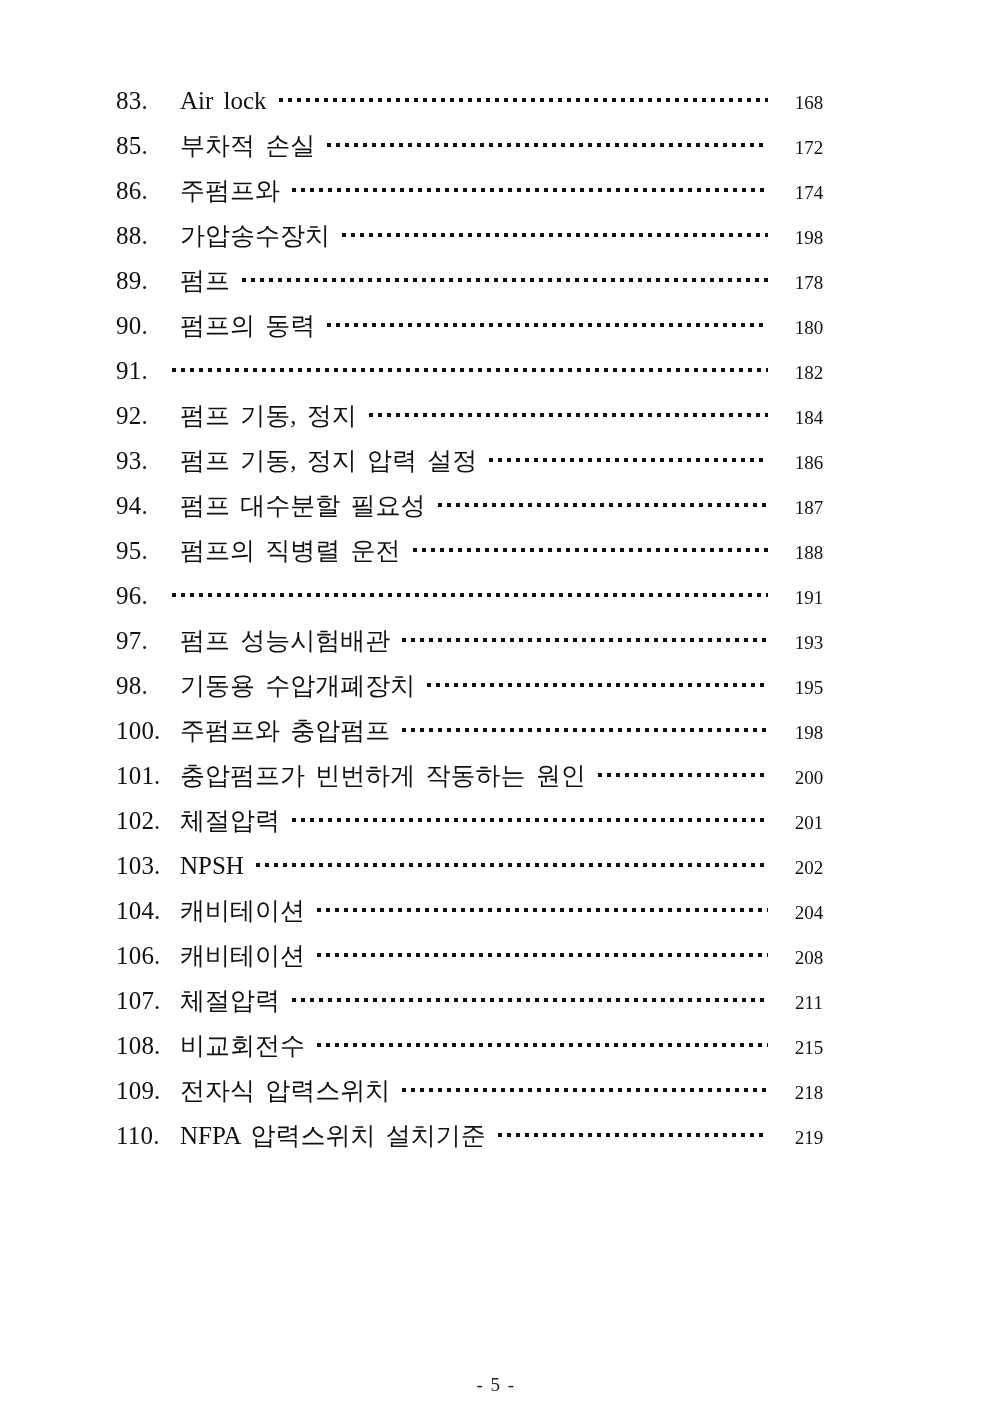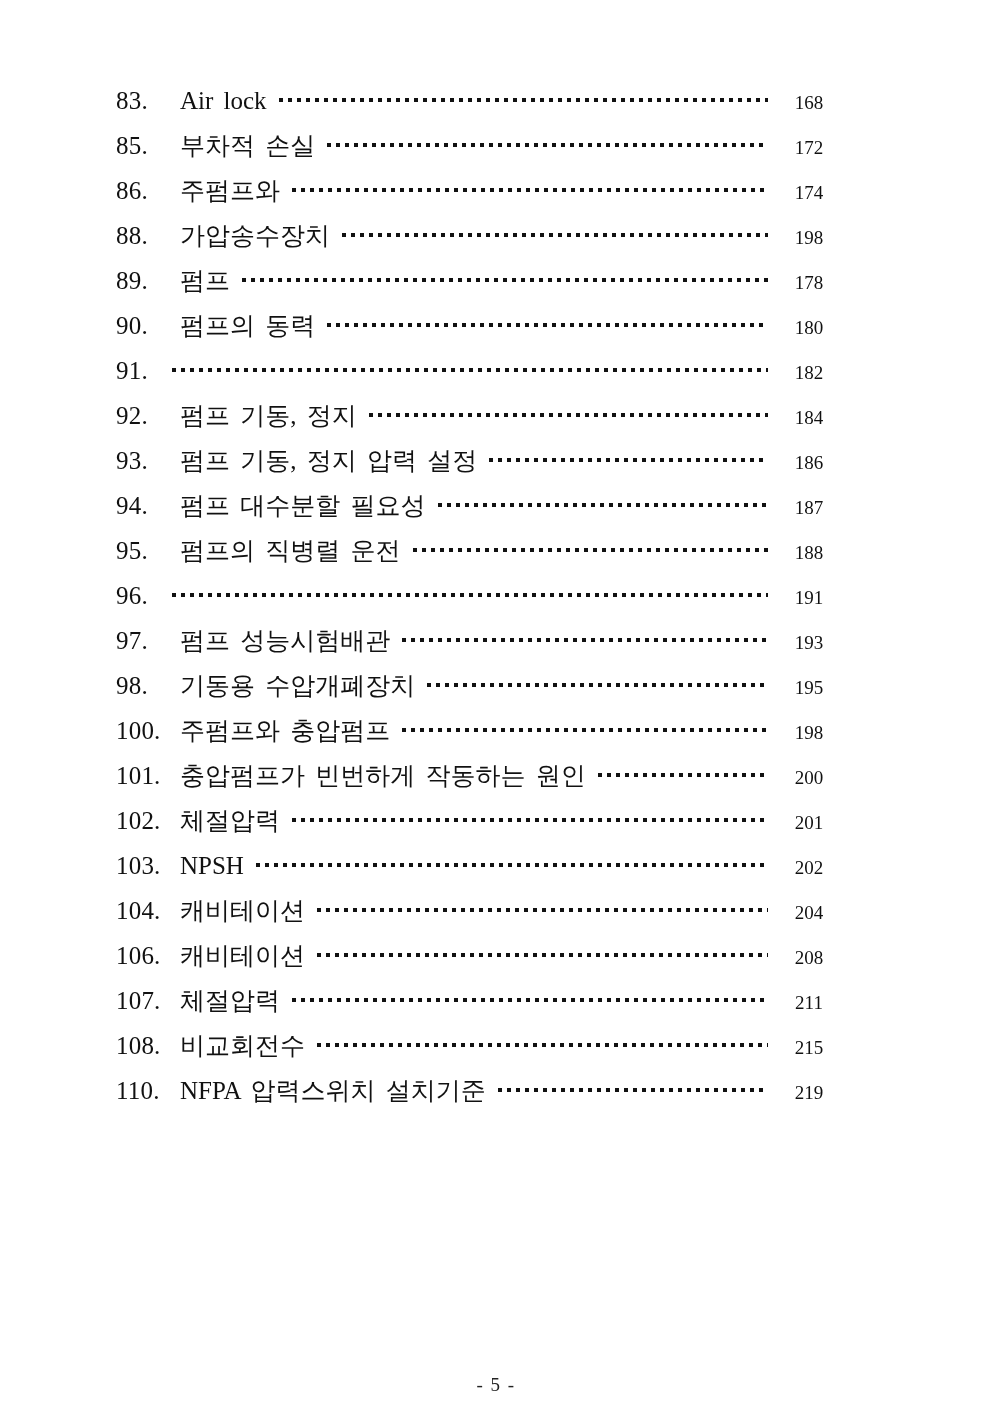--- a/index.html
+++ b/index.html
@@ -228,20 +228,26 @@
         <span class="entry-leader"></span>
         <span class="entry-page">211</span>
       </div>
       <div class="toc-entry">
         <span class="entry-num">108.</span>
         <span class="entry-title">비교회전수</span>
         <span class="entry-leader"></span>
         <span class="entry-page">215</span>
       </div>
       <div class="toc-entry">
+        <span class="entry-num">109.</span>
+        <span class="entry-title">전자식 압력스위치</span>
+        <span class="entry-leader"></span>
+        <span class="entry-page">218</span>
+      </div>
+      <div class="toc-entry">
         <span class="entry-num">110.</span>
         <span class="entry-title">NFPA 압력스위치 설치기준</span>
         <span class="entry-leader"></span>
         <span class="entry-page">219</span>
       </div>
     </div>
 
   <div class="page-footer">- 5 -</div>
 
 </div>

